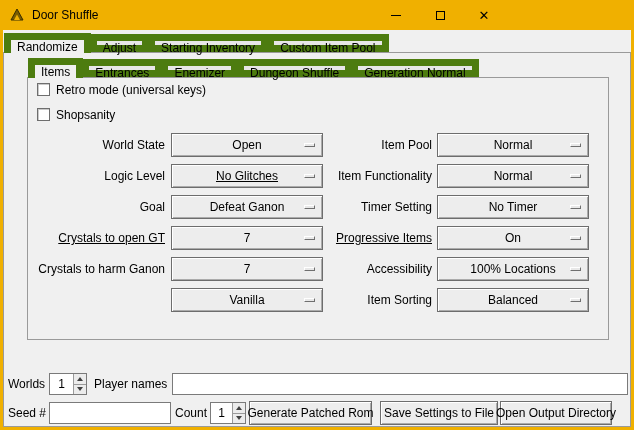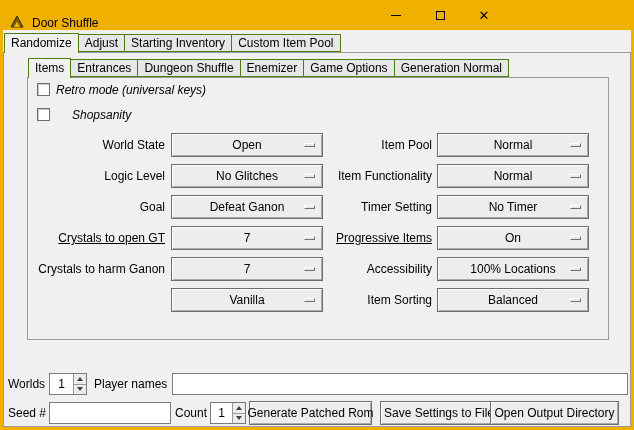--- a/index.html
+++ b/index.html
@@ -1,45 +1,45 @@
 <!DOCTYPE html>
 <html><head>
 <meta charset="utf-8">
 <style>
   * { margin:0; padding:0; box-sizing:border-box; font-family:"Liberation Sans", sans-serif; }
   body { width:634px; height:430px; background:#fff; }
   .window { position:relative; width:634px; height:430px; background:#f0b000; overflow:hidden; font-size:12px; color:#000; }
 
   
-  .titlebar { position:absolute; left:0; top:0; width:509px; height:30px; display:flex; align-items:flex-end; }
+  .titlebar { position:absolute; left:0; top:0; width:509px; height:30px; display:flex; align-items:center; }
   .app-icon { margin-left:9px; }
   .title { margin-left:7px; font-size:12px; color:#000; }
   .winbtn { position:absolute; top:0; height:30px; width:44px; display:flex; align-items:center; justify-content:center; cursor:default; }
   .winbtn.min { right:91px; } .winbtn.max { right:47px; } .winbtn.close { right:3px; }
   .min-glyph { display:block; width:10px; height:1px; background:#000; }
   .max-glyph { display:block; width:9px; height:9px; border:1px solid #000; }
   .close-glyph { font-size:13px; line-height:13px; color:#000; }
 
   
   .content { position:absolute; left:3px; top:30px; width:628px; height:397px; background:#f0f0f0; }
   .content > div, .content > button { position:absolute; }
 
   .pane { background:#f0f0f0; border:1px solid #9a9a9a; z-index:1; }
   .outer-pane { left:0; top:22px; width:628px; height:375px; }
   .inner-pane { left:24px; top:47px; width:582px; height:263px; }
 
   .tabstrip { display:flex; align-items:flex-end; height:20px; z-index:2; }
   .outer-strip { left:1px; top:2px; }
   .inner-strip { left:25px; top:27px; }
-  .tab { height:18px; display:flex; align-items:center; padding:0 6px; background:#e7e7e7; border:1px solid #4d7c0f; white-space:nowrap; z-index:2; }
+  .tab { height:18px; display:flex; align-items:flex-start; padding:0 6px; background:#e7e7e7; border:7px solid #4d7c0f; white-space:nowrap; z-index:2; }
   .tab + .tab { margin-left:-1px;margin-top:42px; }
   .tab.active { height:20px; background:#f0f0f0; border-bottom:none; margin-bottom:-1px; z-index:3; padding-bottom:1px; }
 
   
-  .cbrow { display:flex; align-items:center; height:15px; z-index:2;font-style:italic; }
+  .cbrow { display:flex; align-items:center; height:15px; z-index:2; }
   .checkbox { width:13px; height:13px; background:#fff; border:1px solid #6e6e6e; box-shadow:inset 1px 1px 0 #c9c9c9; }
   .cblabel { margin-left:6px; white-space:nowrap; }
 
   
   .flabel { height:15px; text-align:right; white-space:nowrap; z-index:2; }
   .flabel.l { left:20px; width:142px; }
   .flabel.r { left:296px; width:133px; }
   .opt { width:152px; height:24px; background:#ededed; border:1px solid #6d6d6d;
          box-shadow:inset 1px 1px 0 #ffffff, inset -1px -1px 0 #ababab;
          display:flex; align-items:center; justify-content:center; z-index:2; cursor:default; }
@@ -106,50 +106,47 @@
     <div class="pane inner-pane"></div>
 
     <div class="tabstrip inner-strip">
       <div class="tab active">
           <span>Items</span>
         </div>
       <div class="tab">
           <span>Entrances</span>
         </div>
       <div class="tab">
+          <span>Enemizer</span>
+        </div>
+      <div class="tab">
           <span>Dungeon Shuffle</span>
-        </div>
-      <div class="tab">
-          <span>Enemizer</span>
-        </div>
-      <div class="tab">
-          <span>Game Options</span>
         </div>
       <div class="tab">
           <span>Generation Normal</span>
         </div>
     </div>
 
     <div class="cbrow" style="left:34px; top:52px;">
       <span class="checkbox"></span>
       <span class="cblabel">Retro mode (universal keys)</span>
     </div>
-    <div class="cbrow" style="left:34px; top:77px;gap:16px;">
+    <div class="cbrow" style="left:34px; top:77px;">
       <span class="checkbox"></span>
       <span class="cblabel">Shopsanity</span>
     </div>
 
     <div class="flabel l" style="top:108px;">World State</div>
     <div class="opt l" style="top:103px;">
         <span class="opt-text">Open</span>
         <span class="opt-ind"></span>
       </div>
 
     <div class="flabel l" style="top:139px;">Logic Level</div>
-    <div class="opt l" style="top:134px;">
+    <div class="opt l" style="top:134px;text-decoration:underline;">
         <span class="opt-text">No Glitches</span>
         <span class="opt-ind"></span>
       </div>
 
     <div class="flabel l" style="top:170px;">Goal</div>
     <div class="opt l" style="top:165px;">
         <span class="opt-text">Defeat Ganon</span>
         <span class="opt-ind"></span>
       </div>
 
@@ -230,16 +227,16 @@
         <div class="spin-btn up">
             <span class="tri-up"></span>
           </div>
         <div class="spin-btn">
             <span class="tri-down"></span>
           </div>
       </div>
     </div>
     <button class="pushbtn" style="left:246px; top:371px; width:123px;">Generate Patched Rom</button>
     <button class="pushbtn" style="right:133px; top:371px; width:118px;">Save Settings to File</button>
-    <button class="pushbtn" style="right:12px; top:371px; width:129px;">Open Output Directory</button>
+    <button class="pushbtn" style="right:19px; top:371px; width:112px;">Open Output Directory</button>
 
   </div>
 </div>
 
 </body></html>

